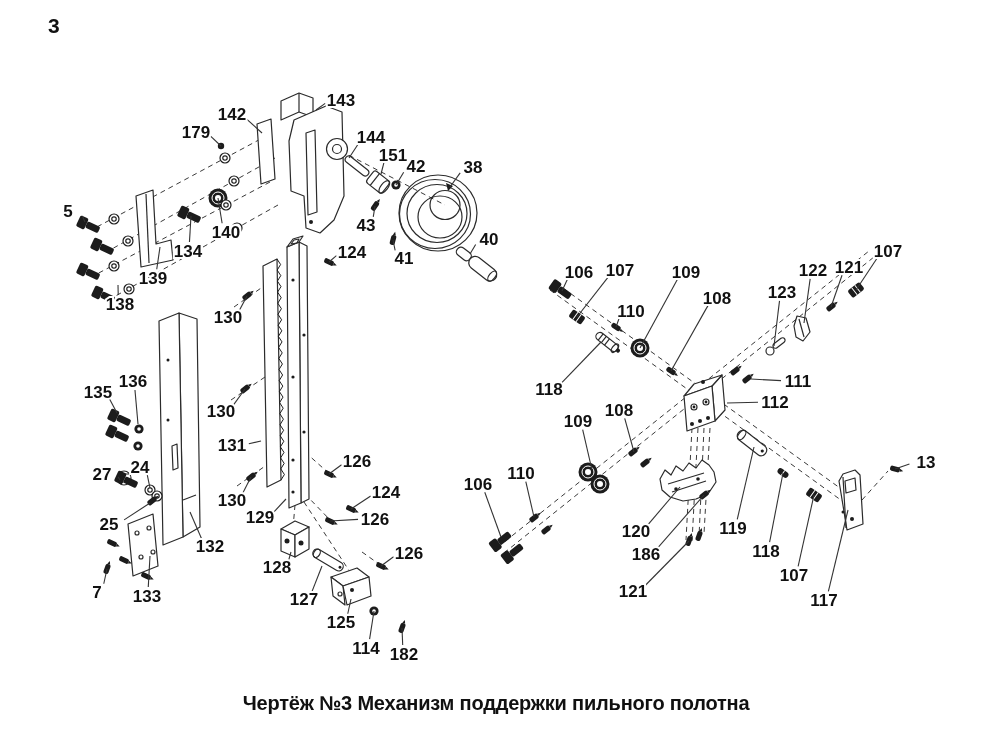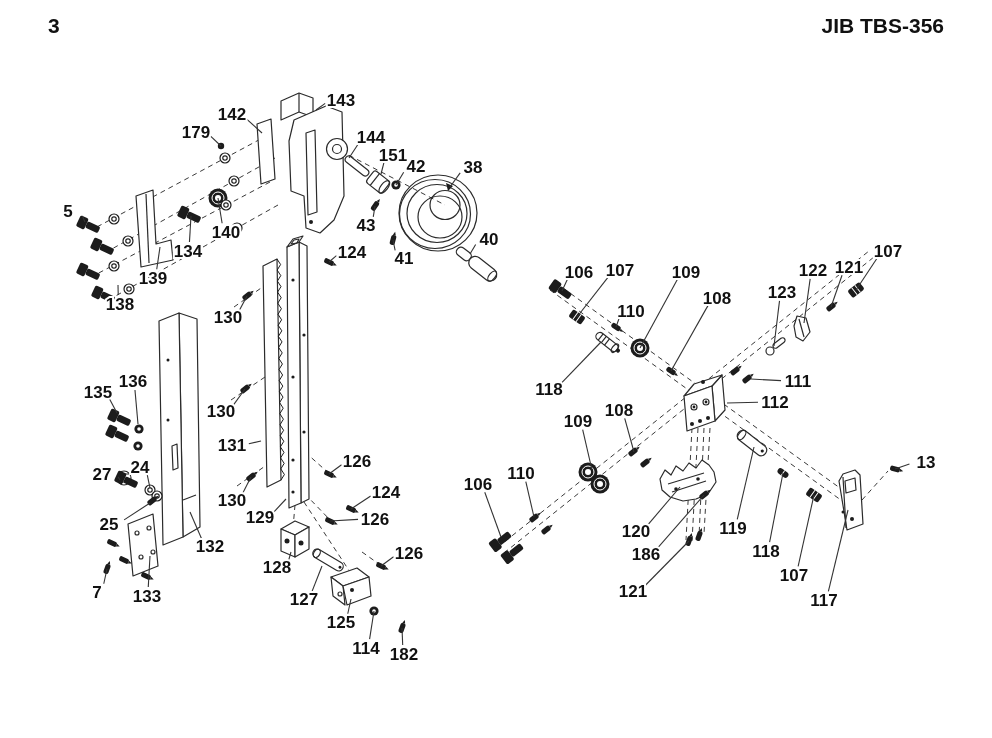--- a/index.html
+++ b/index.html
@@ -17,21 +17,20 @@
   .leader{stroke:#333;stroke-width:1.1;}
   .plabel{font-family:"Liberation Sans",sans-serif;font-size:17px;font-weight:bold;fill:#111;
           text-anchor:middle;dominant-baseline:central;paint-order:stroke;stroke:#fff;stroke-width:4px;}
 </style>
 </head>
 <body>
 
 <div class="page">
   <div class="header">
     <span>3</span>
-    <span>JIB TBS-356</span>
   </div>
 
   <svg id="diagram" width="992" height="738" viewBox="0 0 992 738">
     <g id="art">
 
       <path class="dash" d="
         M268,135 L95,228 M275,158 L110,250 M270,182 L95,275 M278,205 L112,298
         M333,147 L445,205
         M295,505 L293,528 M304,502 L352,575
         M234,307 L264,286 M231,400 L265,377 M237,486 L268,464
@@ -543,13 +542,14 @@
         <text x="646" y="554" class="plabel">186</text>
         <text x="633" y="591" class="plabel">121</text>
         <text x="733" y="528" class="plabel">119</text>
         <text x="766" y="551" class="plabel">118</text>
         <text x="794" y="575" class="plabel">107</text>
         <text x="824" y="600" class="plabel">117</text>
         <text x="926" y="462" class="plabel">13</text>
       </g>
   </svg>
 
+  <div class="caption">Чертёж №3 Механизм поддержки пильного полотна</div>
 </div>
 
 </body></html>

